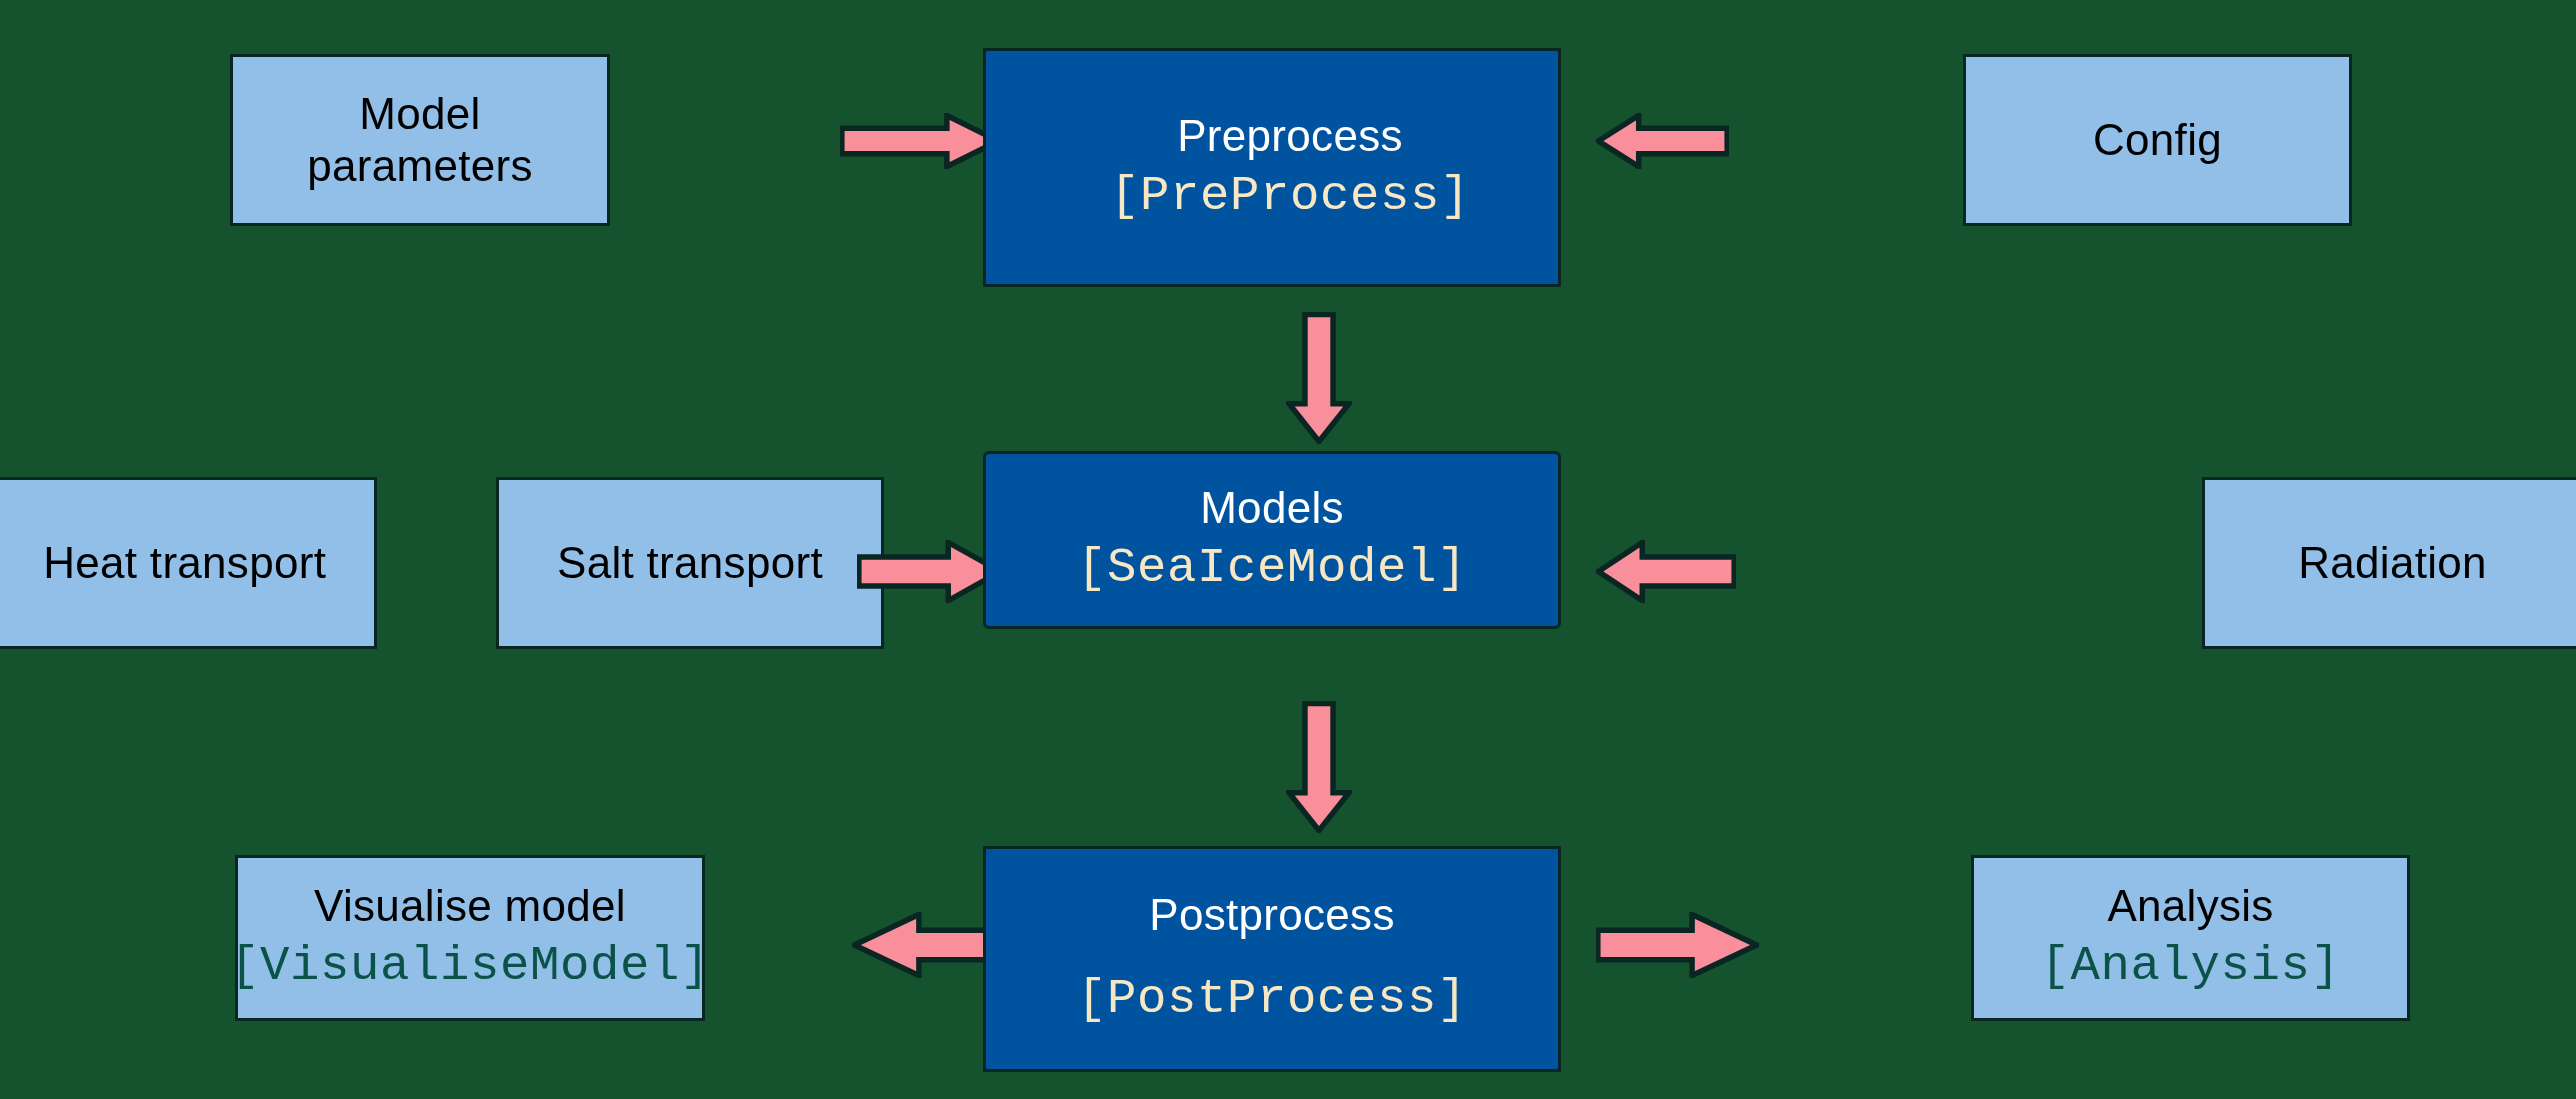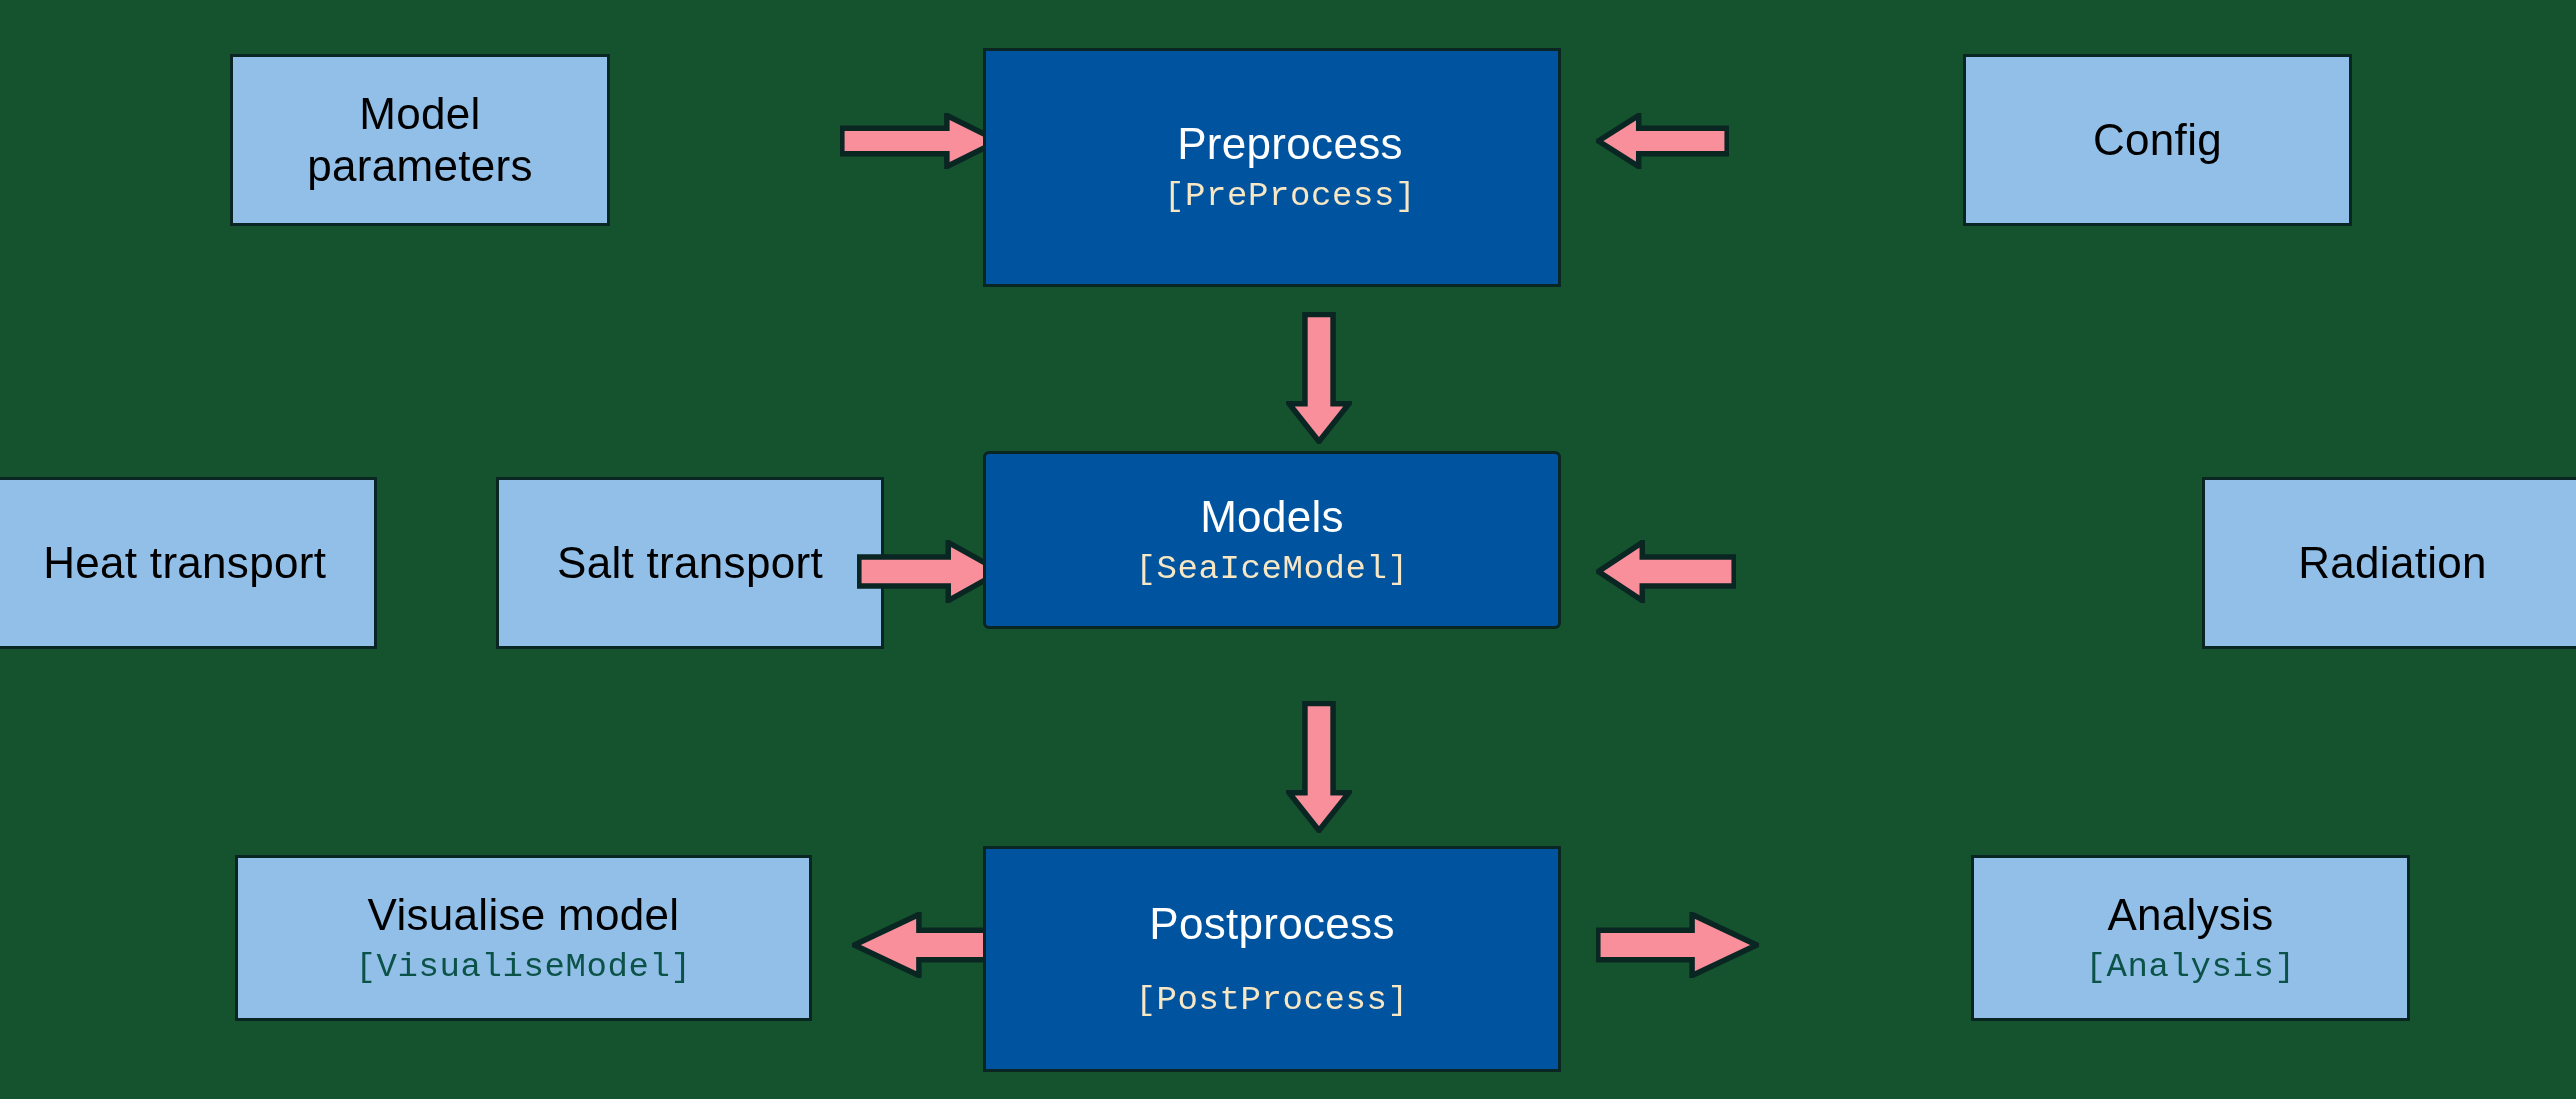--- a/index.html
+++ b/index.html
@@ -36,21 +36,21 @@
   }
   .label {
     font-family: "Liberation Sans", sans-serif;
     font-size: 44px;
     letter-spacing: 0.3px;
   }
   .node.light .label { color: #000000; }
   .node.dark  .label { color: #FFFFFF; }
   .code {
     font-family: "Liberation Mono", "DejaVu Sans Mono", monospace;
-    font-size: 34px;
+    font-size: 49px;
     letter-spacing: 0.6px;
     margin-top: 6.1px;
   }
   .node.light .code { color: #0B5248; }
   .node.dark  .code { color: #F8E7C4; }
 
   .arrow {
     position: absolute;
   }
   .arrow svg { display: block; width: 100%; height: 100%; }
@@ -121,21 +121,21 @@
   <div class="node light" style="left:2202px; top:477px; width:381px; height:172px;">
     <div class="label">Radiation</div>
   </div>
 
   <div class="arrow" style="left:1286px; top:701px; width:66px; height:132px;">
     <svg viewBox="0 0 108 216" preserveAspectRatio="none">
       <polygon points="31,4 77,4 77,150 103,150 54,212 5,150 31,150" fill="#FA8F9C" stroke="#0A2623" stroke-width="9" stroke-linejoin="miter"></polygon>
     </svg>
   </div>
 
-  <div class="node light" style="left:235px; top:855px; width:577px; height:166px;">
+  <div class="node light" style="left:235px; top:855px; width:470px; height:166px;">
     <div class="label">Visualise model</div>
     <div class="code">[VisualiseModel]</div>
   </div>
 
   <div class="arrow" style="left:852px; top:912px; width:163px; height:66px;">
     <svg viewBox="0 0 268 108" preserveAspectRatio="none">
       <polygon points="265,30 110,30 110,4 4,54 110,104 110,78 265,78" fill="#FA8F9C" stroke="#0A2623" stroke-width="9" stroke-linejoin="miter"></polygon>
     </svg>
   </div>
 

